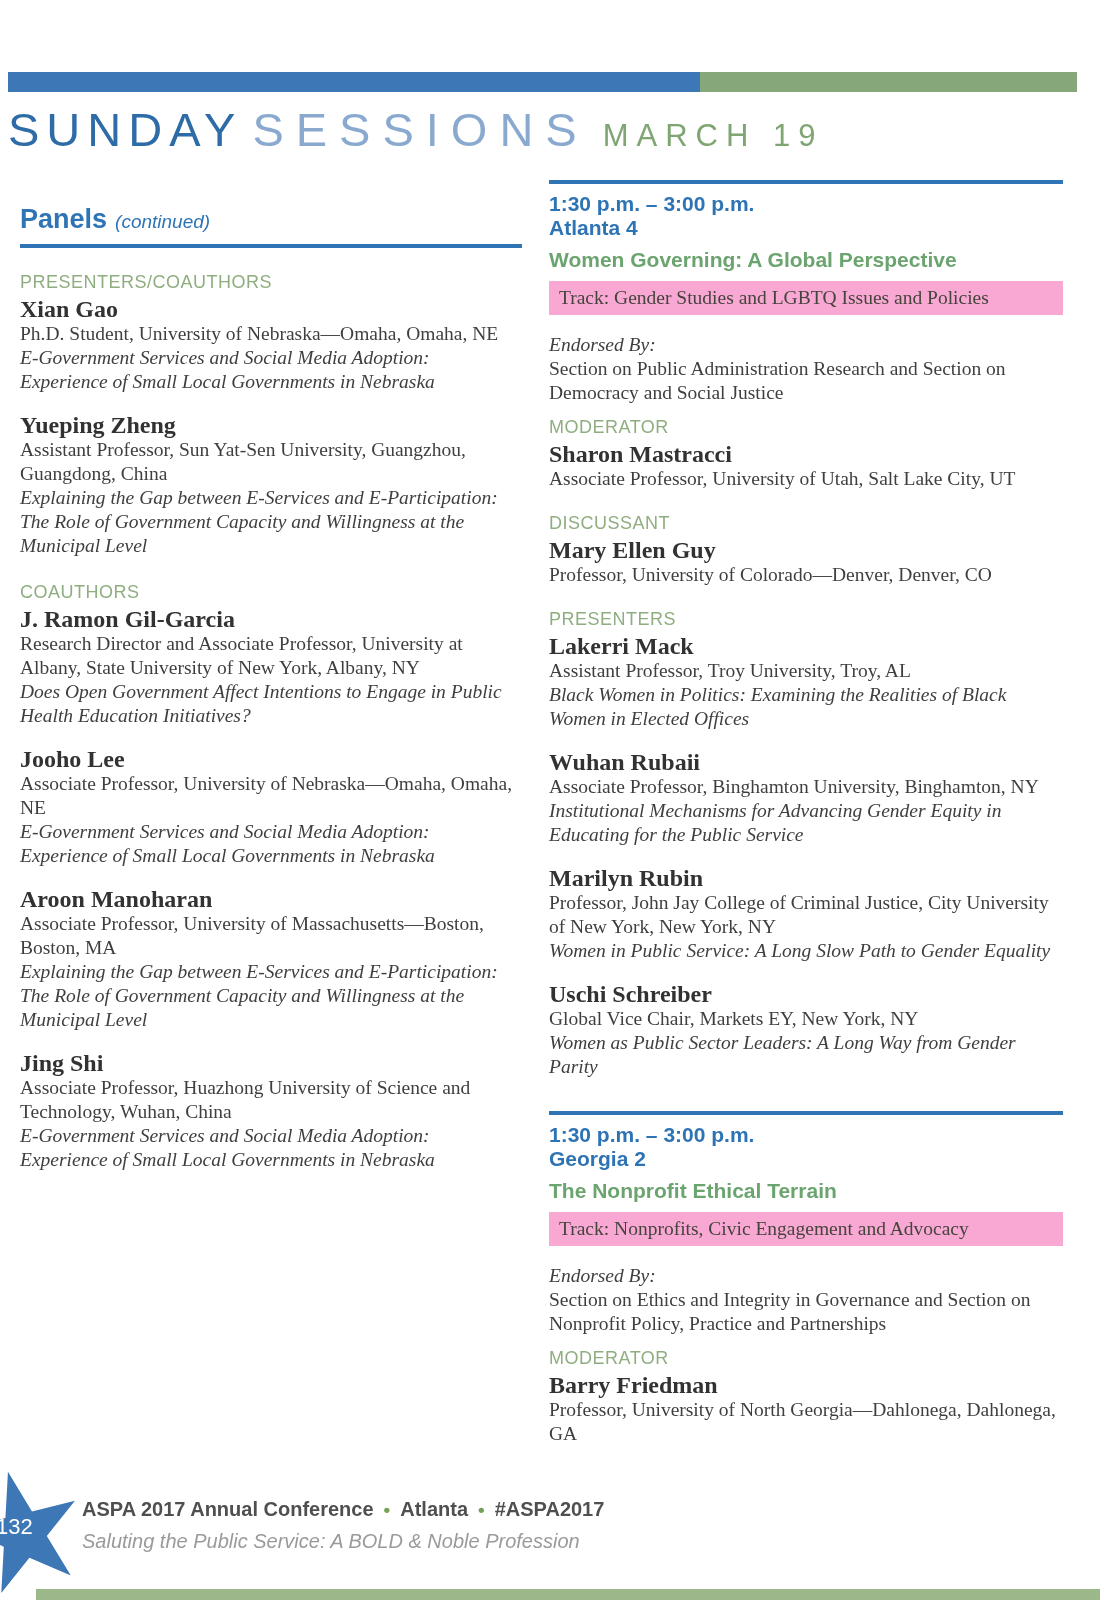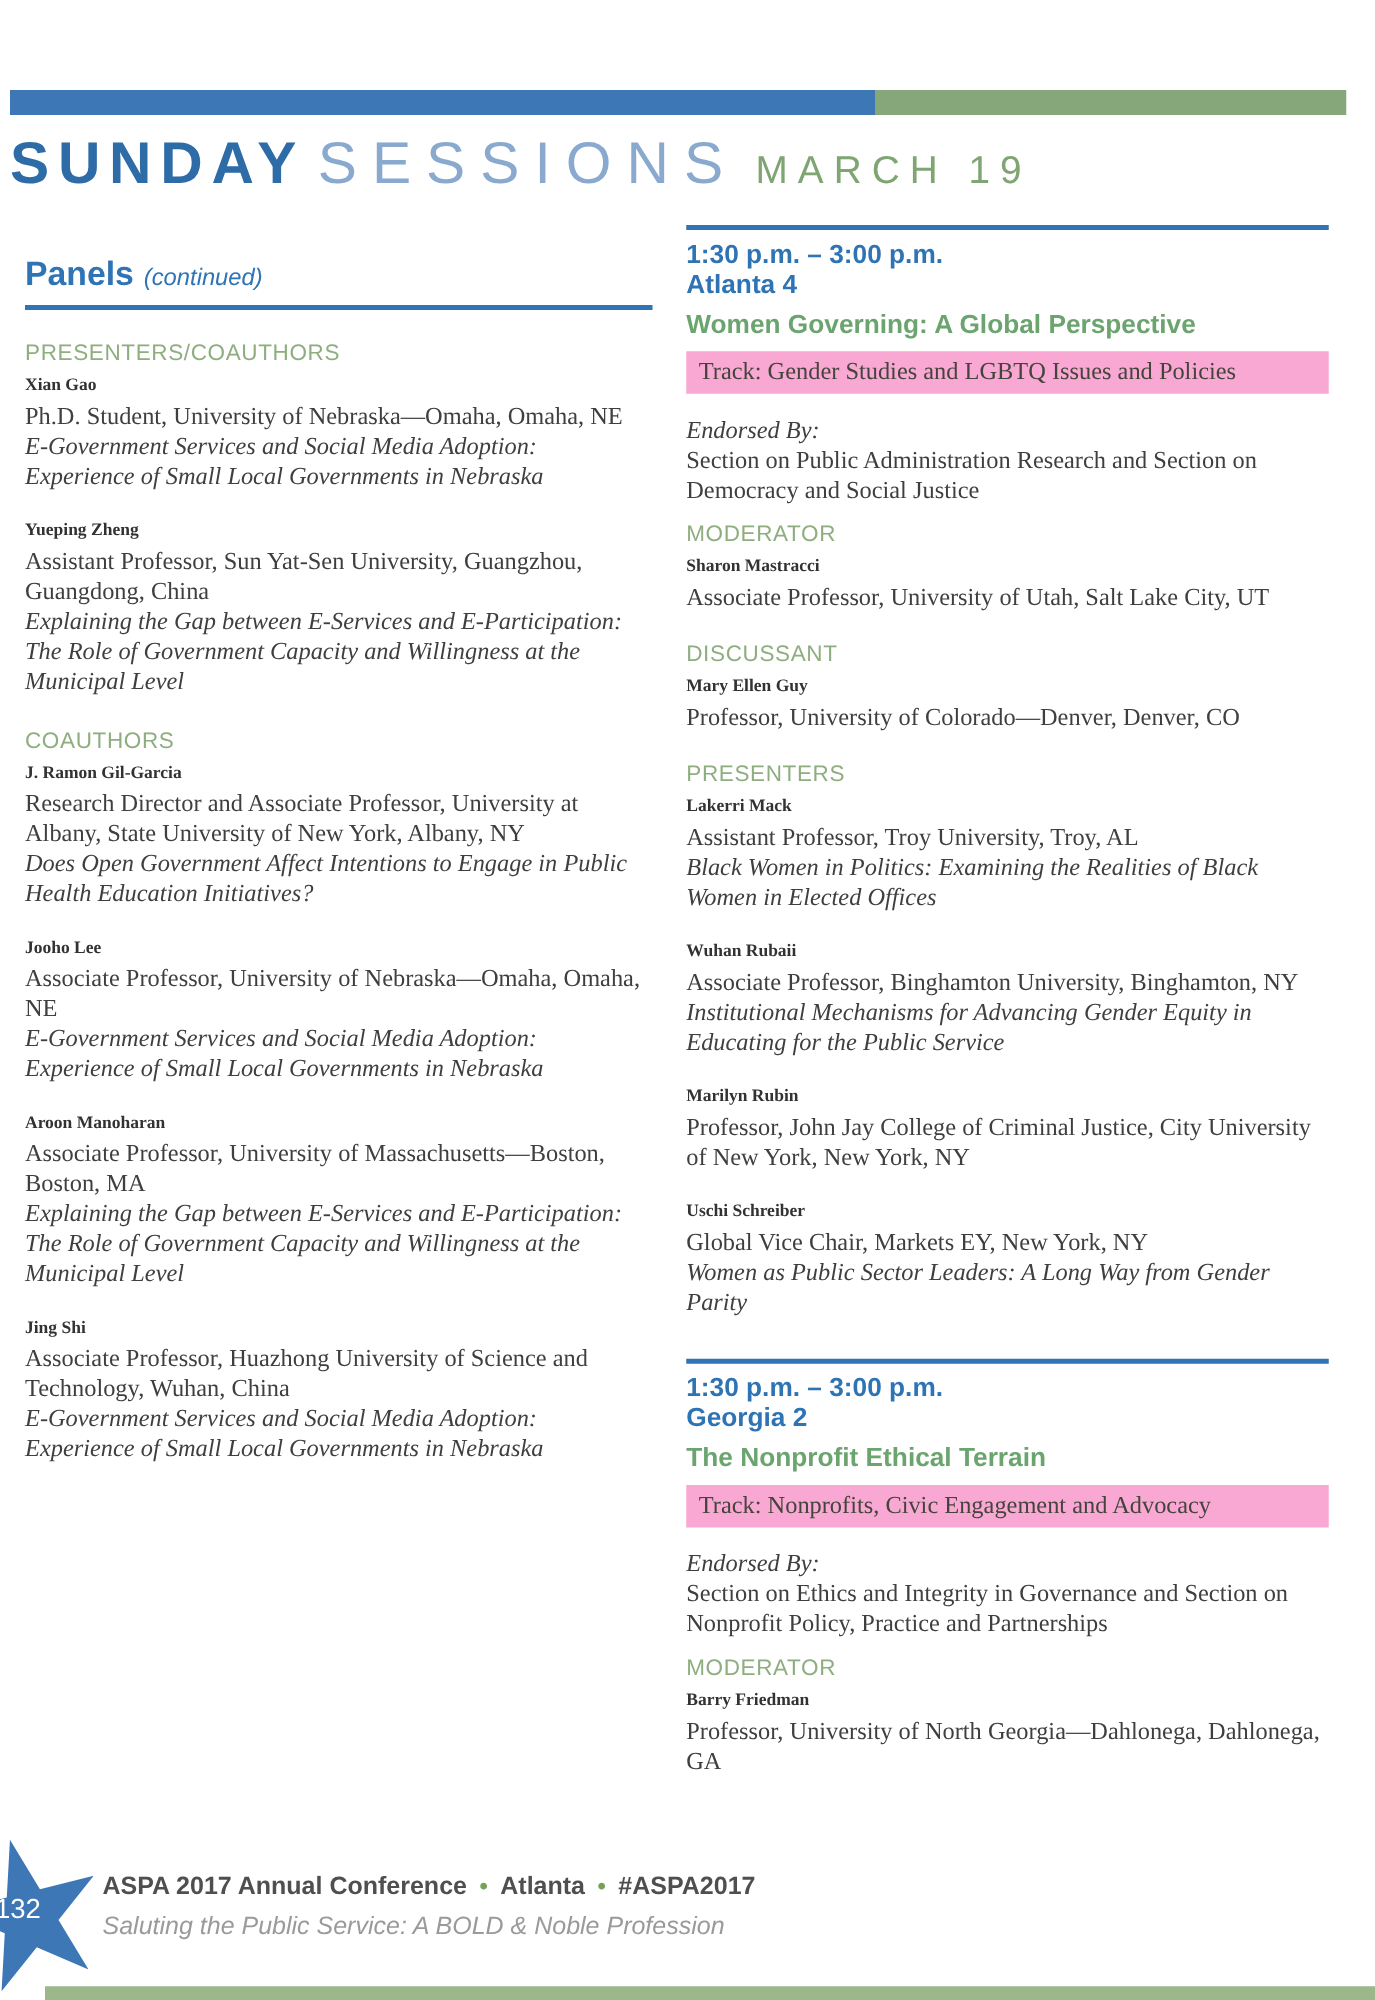--- a/index.html
+++ b/index.html
@@ -8,39 +8,39 @@
     overflow:hidden; font-family:"Liberation Serif", serif; color:#3f3f3f;
   }
 
   
   .topbar { position:absolute; top:72px; left:8px; width:1069px; height:20px; }
   .topbar .bar-blue  { position:absolute; left:0; top:0; width:692px; height:20px; background:#3d77b5; }
   .topbar .bar-green { position:absolute; left:692px; top:0; width:377px; height:20px; background:#85a779; }
 
   .page-title { position:absolute; top:102px; left:8px; white-space:nowrap;
     font-family:"Liberation Sans", sans-serif; }
-  .title-day  { font-size:47px; font-weight:700; letter-spacing:7px; color:#2e6ca8; }
+  .title-day  { font-size:47px; font-weight:400; letter-spacing:7px; color:#2e6ca8; }
   .title-word { font-size:47px; font-weight:400; letter-spacing:12px; color:#8aa9cf; margin-left:10px;text-align:right; }
   .title-date { font-size:31px; font-weight:400; letter-spacing:8px; color:#7fa573; margin-left:14px; }
 
   
   .col-left  { position:absolute; top:180px; left:20px;   width:502px;margin-top:24px; }
   .col-right { position:absolute; top:180px; left:549px; width:514px; }
 
   .panels-heading { border-bottom:4px solid #2f74b5; padding-bottom:9px;
     font-family:"Liberation Sans", sans-serif; }
   .panels-title { font-size:27px; font-weight:800; color:#2f74b5; }
   .panels-cont  { font-size:19px; font-style:italic; color:#2f74b5; margin-left:8px; }
 
   .label { font-family:"Liberation Sans", sans-serif; font-size:18px; color:#8fae80;
     letter-spacing:0.5px; margin:24px 0 3px 0; }
   .col-left .group:first-of-type .label { margin-top:12px; }
 
   .person { margin-bottom:18px; }
-  .name  { font-size:14px; font-weight:bold; color:#323232; line-height:26px; }
+  .name  { font-size:24px; font-weight:bold; color:#323232; line-height:26px; }
   .aff   { font-size:19.5px; line-height:24px; color:#3f3f3f; }
   .paper { font-size:19.5px; line-height:24px; color:#3f3f3f; font-style:italic; }
 
   
   .session { border-top:4px solid #2f74b5; padding-top:8px; }
   .session + .session { margin-top:32px; }
   .session-head { display:flex; justify-content:space-between; align-items:baseline;
     font-family:"Liberation Sans", sans-serif; font-size:21px; font-weight:bold; color:#2e74b5;flex-direction:column; }
   .session-title { font-family:"Liberation Sans", sans-serif; font-size:21px; font-weight:bold;
     color:#6ba46e; margin-top:8px; }
@@ -163,20 +163,21 @@
           <div class="paper">Black Women in Politics: Examining the Realities of Black Women in Elected Offices</div>
         </div>
         <div class="person">
           <div class="name">Wuhan Rubaii</div>
           <div class="aff">Associate Professor, Binghamton University, Binghamton, NY</div>
           <div class="paper">Institutional Mechanisms for Advancing Gender Equity in Educating for the Public Service</div>
         </div>
         <div class="person">
           <div class="name">Marilyn Rubin</div>
           <div class="aff">Professor, John Jay College of Criminal Justice, City University of New York, New York, NY</div>
+          <div class="paper">Women in Public Service: A Long Slow Path to Gender Equality</div>
         </div>
         <div class="person">
           <div class="name">Uschi Schreiber</div>
           <div class="aff">Global Vice Chair, Markets EY, New York, NY</div>
           <div class="paper">Women as Public Sector Leaders: A Long Way from Gender Parity</div>
         </div>
       </div>
     </div>
 
     <div class="session">

